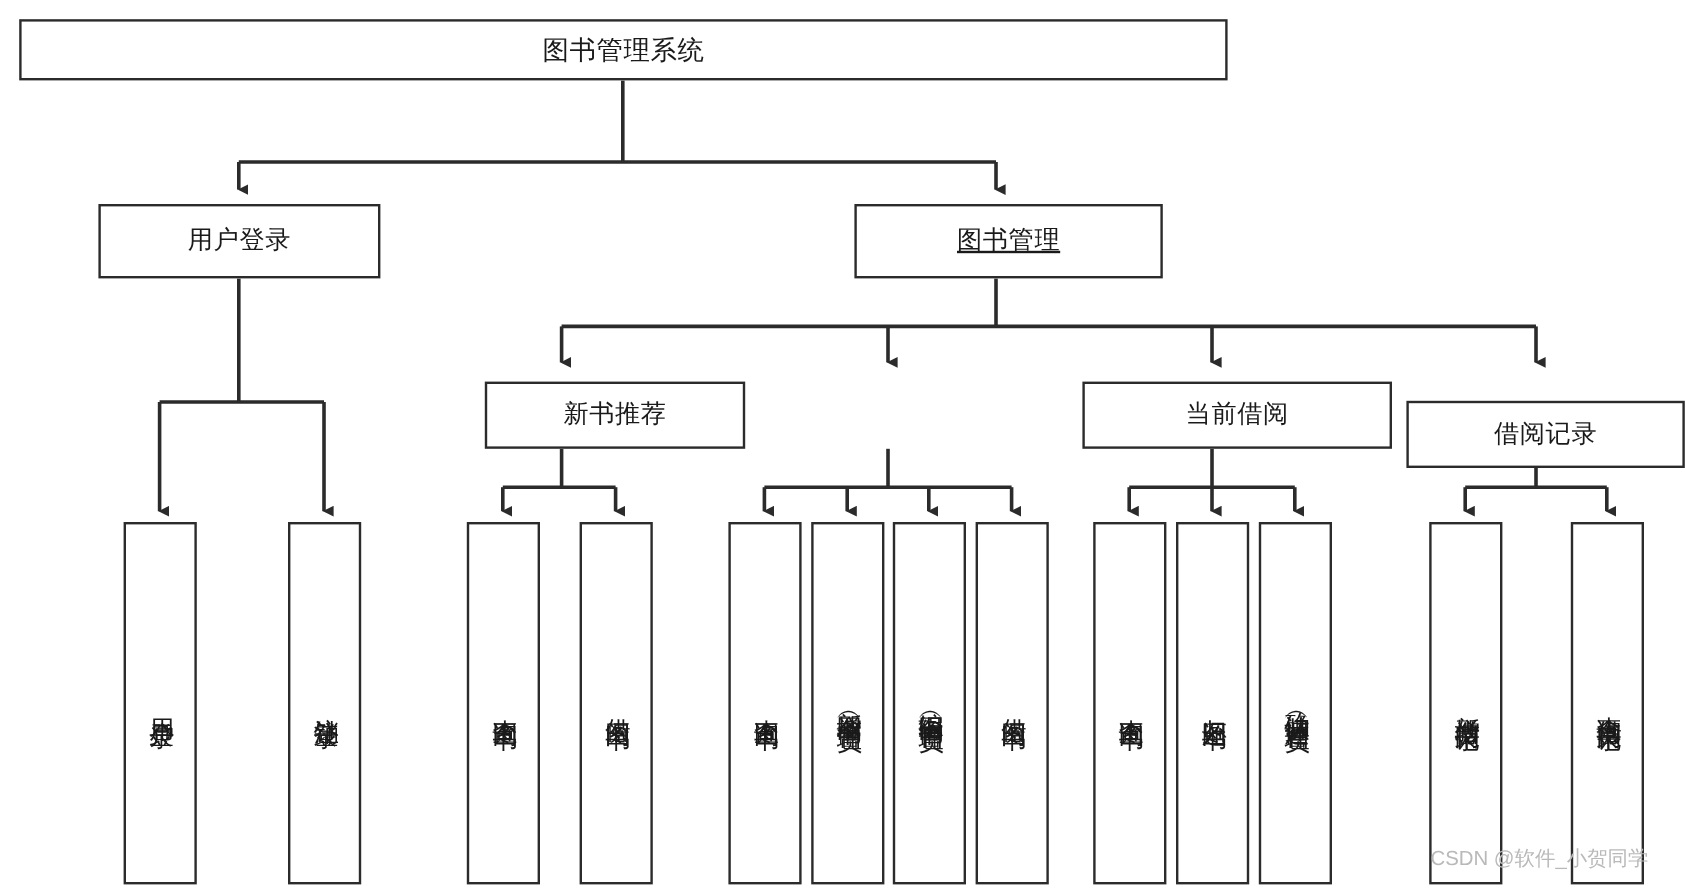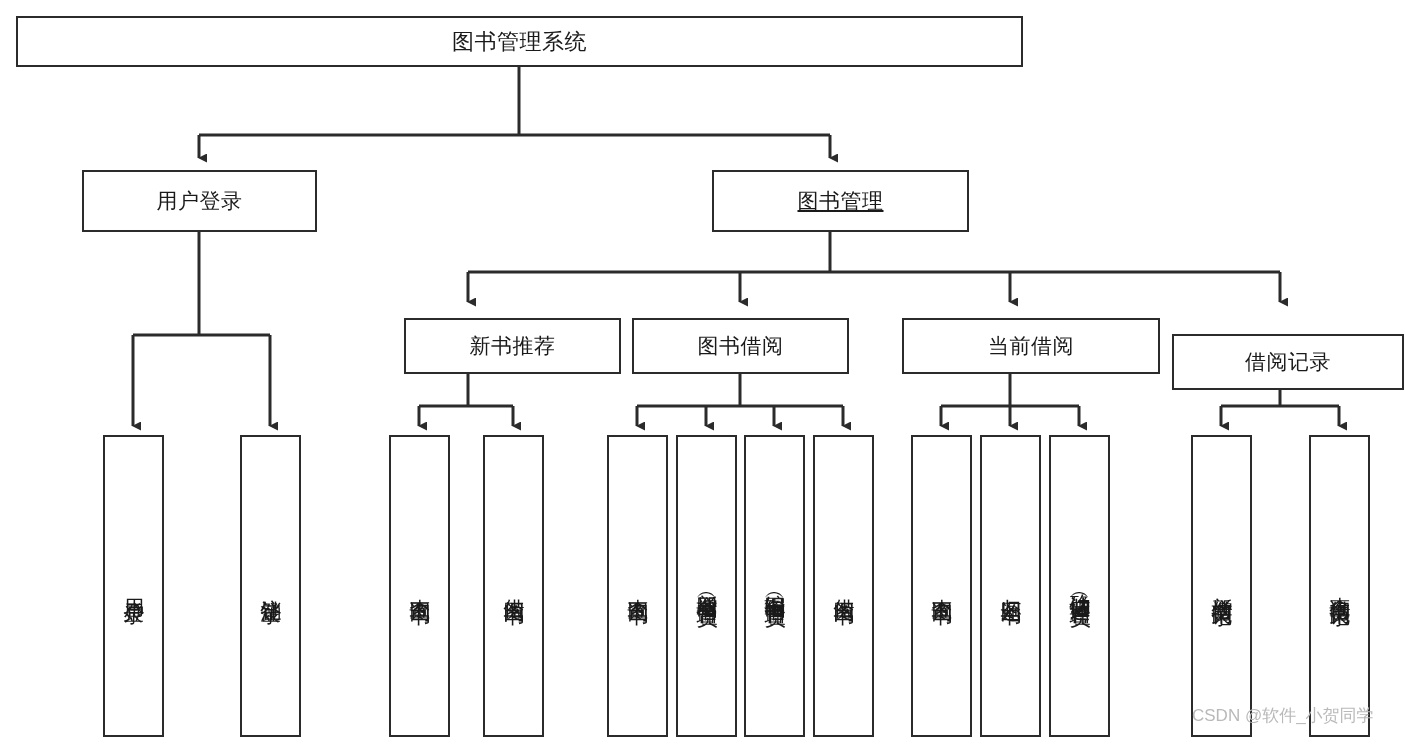--- a/index.html
+++ b/index.html
@@ -135,23 +135,20 @@
   <div class="node h" style="left:82px; top:170px; width:235px; height:62px;">
     <span class="label">用户登录</span>
   </div>
   <div class="node h" style="left:712px; top:170px; width:257px; height:62px;text-decoration:underline;">
     <span class="label">图书管理</span>
   </div>
 
   <div class="node h" style="left:360px; top:318px; width:217px; height:56px;margin-left:44px;">
     <span class="label">新书推荐</span>
   </div>
-  <div class="node h" style="left:632px; top:318px; width:217px; height:56px;">
-    <span class="label">图书借阅</span>
-  </div>
   <div class="node h" style="left:902px; top:318px; width:258px; height:56px;">
     <span class="label">当前借阅</span>
   </div>
   <div class="node h" style="left:1172px; top:334px; width:232px; height:56px;">
     <span class="label">借阅记录</span>
   </div>
 
   <div class="node v" style="left:103px; top:435px; width:61px; height:302px;">
     <span class="label">用户登录</span>
   </div>

